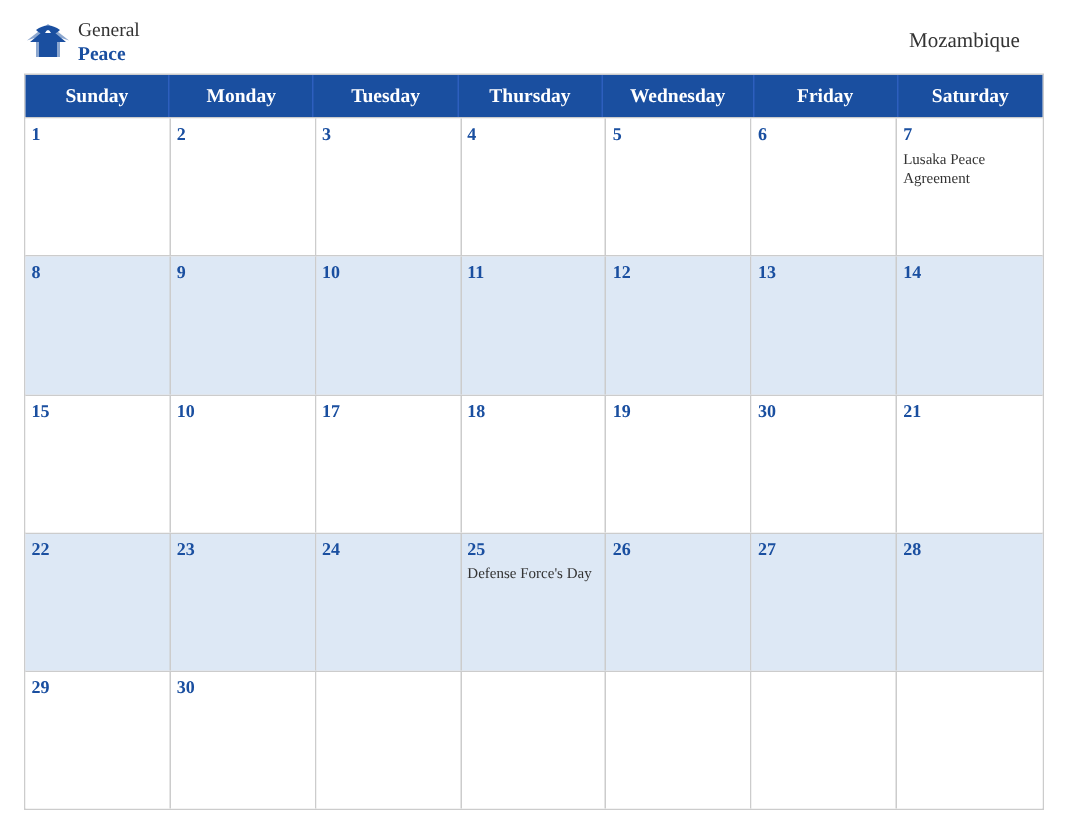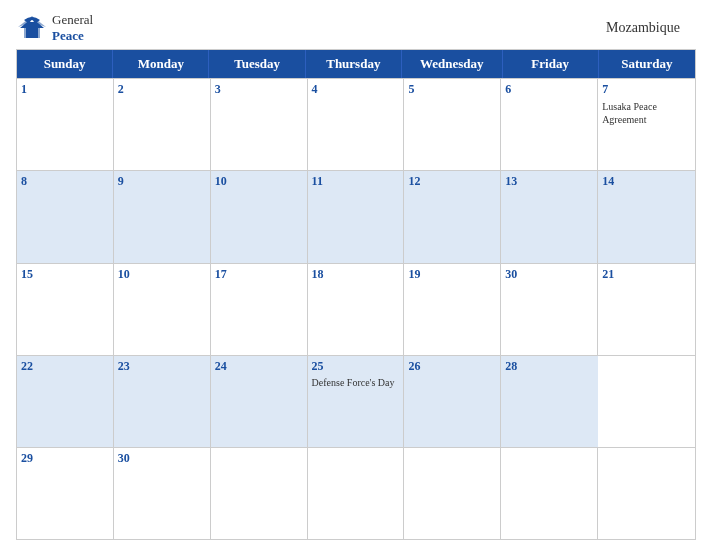--- a/index.html
+++ b/index.html
@@ -240,20 +240,23 @@
             <span class="cell-num">24</span>
           </div>
           <div class="cell">
             <span class="cell-num">25</span>
             <span class="cell-event">Defense Force's Day</span>
           </div>
           <div class="cell">
             <span class="cell-num">26</span>
           </div>
           <div class="cell">
+            <span class="cell-num">27</span>
+          </div>
+          <div class="cell">
             <span class="cell-num">28</span>
           </div>
         </div>
         <div class="week">
           <div class="cell">
             <span class="cell-num">29</span>
           </div>
           <div class="cell">
             <span class="cell-num">30</span>
           </div>

